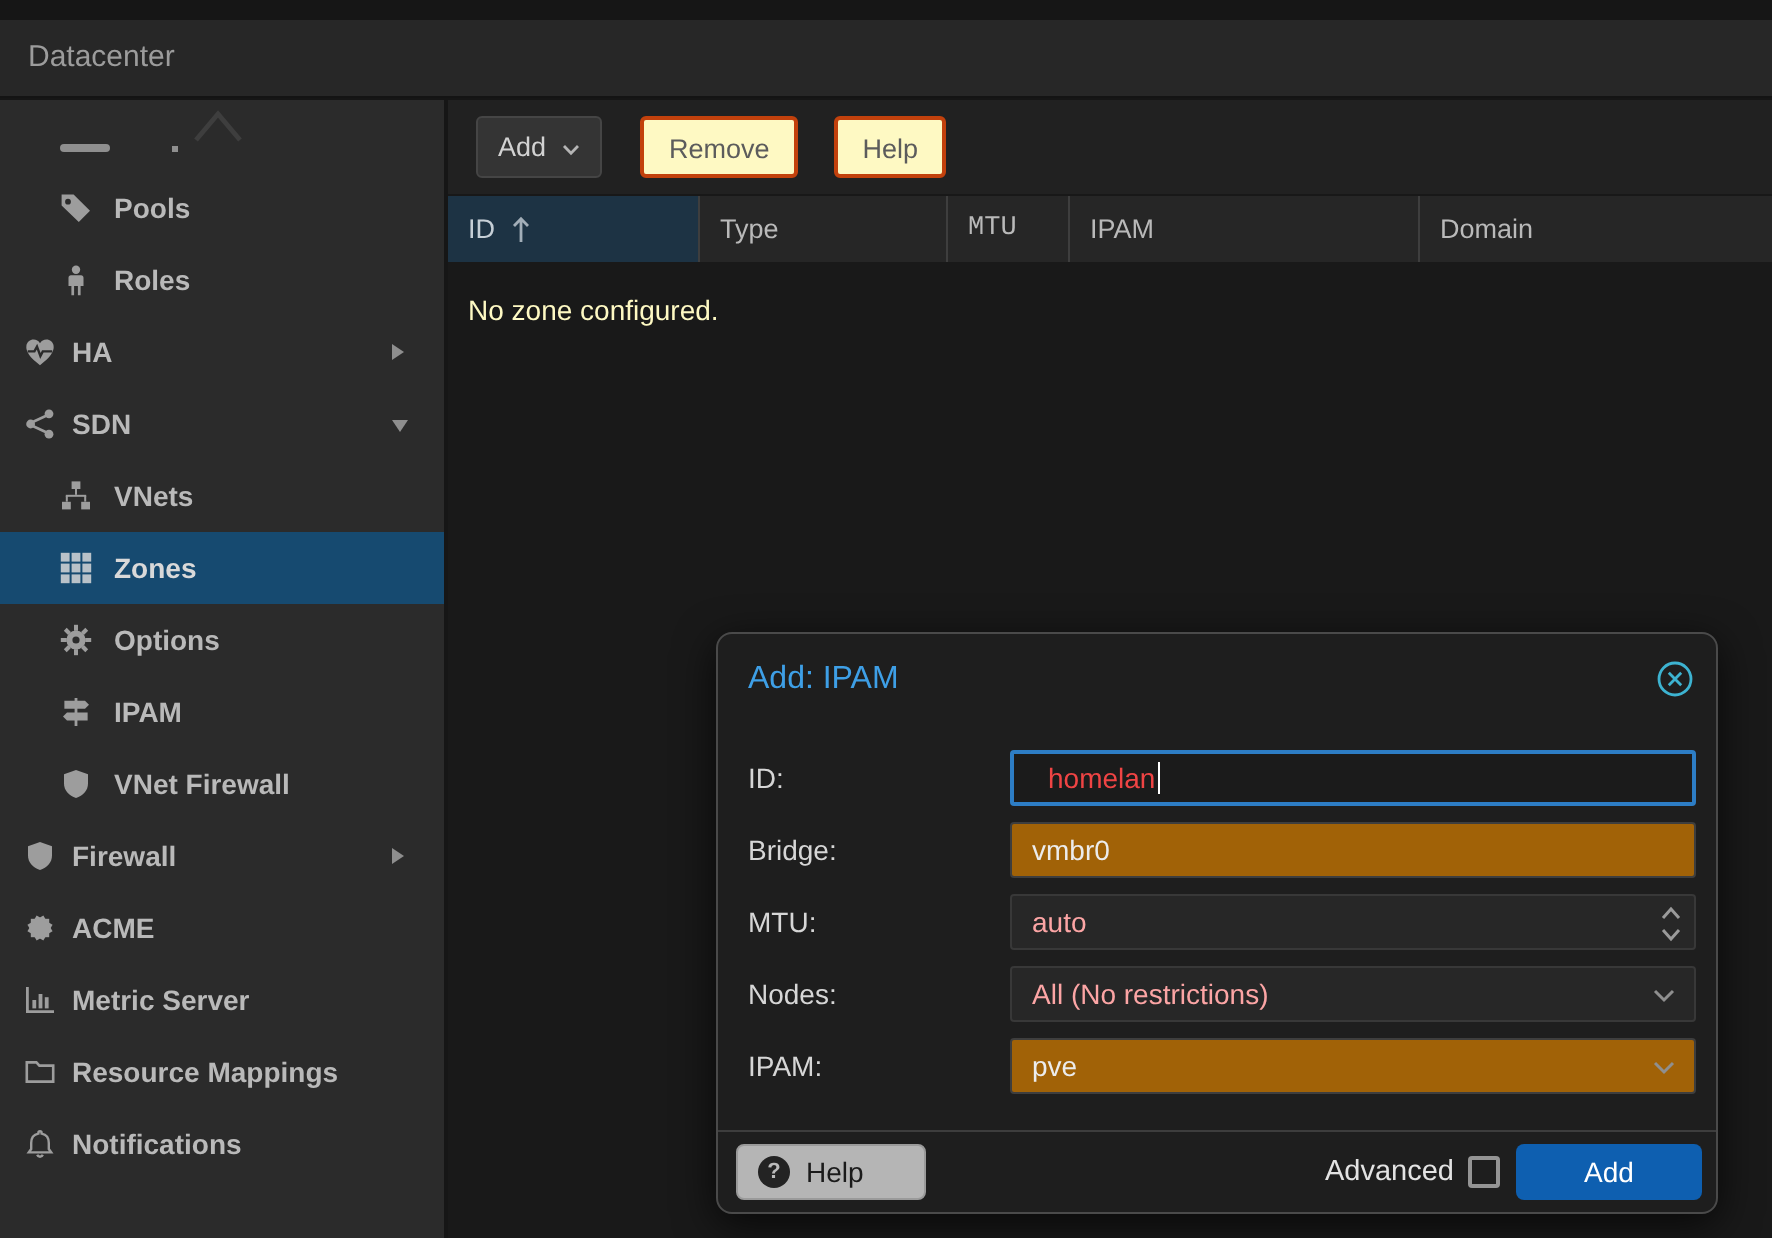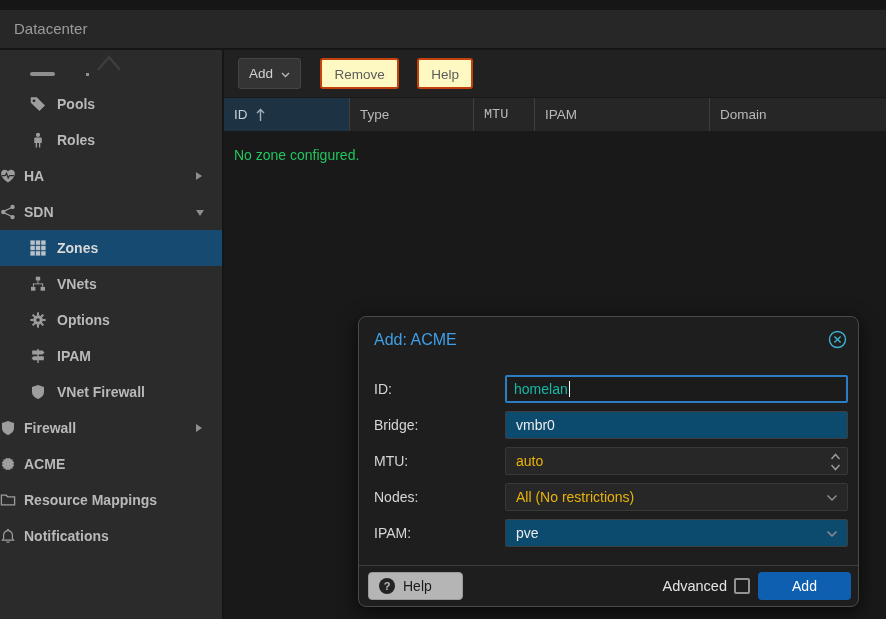--- a/index.html
+++ b/index.html
@@ -13,56 +13,56 @@
 
   
   .sidebar { position:absolute; left:0; top:40px; width:222px; height:579px; background:#2b2b2b; overflow:hidden;font-weight:bold; }
   .scrollup { position:absolute; left:96px; top:5px; }
   .p-dash { position:absolute; left:30px; top:22px; width:25px; height:4px; background:#8f8f8f; border-radius:2px; }
   .p-dot { position:absolute; left:86px; top:23px; width:3px; height:3px; background:#8f8f8f; }
   .tree { position:absolute; left:0; top:36px; width:222px; }
   .row { position:relative; height:36px; display:flex; align-items:center; color:#b9b9b9; font-size:14px; }
   .row.sel { background:#164a70; color:#d9d9d9; }
   .row .ic { width:16px; height:16px; flex:none; }
-  .row.l1 { } .row.l1 .ic { margin-right:8px; }
+  .row.l1 { padding-left:12px; } .row.l1 .ic { margin-right:8px; }
   .row.l2 { padding-left:30px; } .row.l2 .ic { margin-right:11px; }
   .caret-right { position:absolute; right:20px; top:14px; width:0; height:0;
     border-left:6px solid #8e8e8e; border-top:4px solid transparent; border-bottom:4px solid transparent; }
   .caret-down { position:absolute; right:18px; top:16px; width:0; height:0;
     border-top:6px solid #8e8e8e; border-left:4px solid transparent; border-right:4px solid transparent; }
 
   
   .main { position:absolute; left:224px; top:40px; width:662px; height:579px; background:#191919; }
   .toolbar { position:absolute; left:0; top:0; width:662px; height:47px; background:#212121; padding:8px 0 0 14px; }
   .btn { display:inline-block; height:31px; line-height:29px; border-radius:3px; font-size:13.5px; vertical-align:top; }
   .btn-add { background:#343434; border:1px solid #454545; color:#d2d2d2; padding:0 10px; margin-right:15px; }
   .btn-dis { background:#fef9c3; border:2px solid #c2410c; color:#5c5c5c; padding:0 12px; margin-right:14px; }
   .addcaret { display:inline-block; margin-left:8px; }
 
   .thead { position:absolute; left:0; top:47px; width:662px; height:34px; background:#262626; display:flex; border-top:1px solid #181818; }
   .th { border-right:1px solid #3e3e3e; color:#b9b9b9; font-size:13.5px; display:flex; align-items:center; padding-left:10px; height:100%; }
   .th-id { width:126px; background:#1d3344; color:#c6cfd6; }
   .th-type { width:124px; } .th-mtu { width:61px;font-family:Liberation Mono, monospace; } .th-ipam { width:175px; }
   .th-domain { flex:1; border-right:none; }
   .sortarrow { margin-left:8px; }
-  .empty { position:absolute; left:10px; top:95px; font-size:14px; color:#22c55e; line-height:20px; }
+  .empty { position:absolute; left:10px; top:95px; font-size:14px; color:#fef9c3; line-height:20px; }
 
   
   .modal { position:absolute; left:358px; top:306px; width:501px; height:291px; background:#1e1e1e;
     border:1px solid #4a4a4a; border-radius:8px; box-shadow:0 5px 20px rgba(0,0,0,0.7); }
   .m-title { position:absolute; left:15px; top:14px; font-size:16px; color:#3e9fe6; }
   .m-close { position:absolute; right:11px; top:13px; width:19px; height:19px; }
   .form { position:absolute; left:15px; top:58px; width:474px; }
   .frow { position:relative; height:28px; margin-bottom:8px; }
   .flabel { position:absolute; left:0; top:6px; font-size:14px; color:#d6d6d6; }
   .fctl { position:absolute; left:131px; right:0; top:0; height:28px; border-radius:2px; font-size:14px;
     display:flex; align-items:center; padding:0 10px; }
-  .fctl.normal { background:#0c4a6e; border:1px solid #3e3e3e; color:#ececec; }
-  .fctl.disabled { background:#272727; border:1px solid #383838; color:#eab308; }
-  .fctl.focused { background:#1b1b1b; border:2px solid #2d7dc5; color:#14b8a6; padding:0 7px; }
+  .fctl.normal { background:#a16207; border:1px solid #3e3e3e; color:#ececec; }
+  .fctl.disabled { background:#272727; border:1px solid #383838; color:#fca5a5; }
+  .fctl.focused { background:#1b1b1b; border:2px solid #2d7dc5; color:#ef4444; padding:0 17px; }
   .cursorbar { display:inline-block; width:1px; height:16px; background:#ffffff; margin-left:1px; vertical-align:-3px; }
   .spinner { position:absolute; right:6px; top:3px; }
   .ddchev { position:absolute; right:9px; top:10px; }
 
   .m-footer { position:absolute; left:0; right:0; bottom:0; height:41px; border-top:1px solid #3d3d3d; }
   .help-btn { position:absolute; left:9px; top:6px; width:95px; height:28px; padding:0 0 0 10px; background:#b5b5b5;
     border:1px solid #9a9a9a; border-radius:4px; color:#1b1b1b; font-size:14px; display:flex; align-items:center; }
   .help-q { width:16px; height:16px; border-radius:50%; background:#232323; color:#bbbbbb; font-size:11px;
     font-weight:bold; display:flex; align-items:center; justify-content:center; margin-right:8px; }
   .adv-label { position:absolute; right:131px; top:12px; font-size:14.5px; color:#e3e3e3; }
@@ -119,53 +119,53 @@
               <circle cx="12.5" cy="2.9" r="2.2"></circle>
               <circle cx="3.3" cy="8" r="2.2"></circle>
               <circle cx="12.5" cy="13.1" r="2.2"></circle>
             </g>
             <line x1="4.1" y1="7.1" x2="11.9" y2="3.5" stroke="#9d9d9d" stroke-width="1.3"></line>
             <line x1="4.1" y1="8.9" x2="11.9" y2="12.5" stroke="#9d9d9d" stroke-width="1.3"></line>
           </svg>
         <span>SDN</span>
         <span class="caret-down"></span>
       </div>
+      <div class="row l2">
+        <svg class="ic" viewBox="0 0 16 16">
+            <g fill="#9d9d9d">
+              <rect x="5.8" y="0.7" width="4.4" height="3.8"></rect>
+              <rect x="7.5" y="4.5" width="1" height="2.9"></rect>
+              <rect x="2.9" y="7.4" width="10.2" height="1"></rect>
+              <rect x="2.9" y="7.9" width="1" height="2.9"></rect>
+              <rect x="12.1" y="7.9" width="1" height="2.9"></rect>
+              <rect x="1" y="10.9" width="4.4" height="3.8"></rect>
+              <rect x="10.6" y="10.9" width="4.4" height="3.8"></rect>
+            </g>
+          </svg>
+        <span>VNets</span>
+      </div>
       <div class="row l2 sel">
         <svg class="ic" viewBox="0 0 16 16">
             <g fill="#b9c2c9">
               <rect x="0.4" y="0.4" width="4.4" height="4.4"></rect>
               <rect x="5.8" y="0.4" width="4.4" height="4.4"></rect>
               <rect x="11.2" y="0.4" width="4.4" height="4.4"></rect>
               <rect x="0.4" y="5.8" width="4.4" height="4.4"></rect>
               <rect x="5.8" y="5.8" width="4.4" height="4.4"></rect>
               <rect x="11.2" y="5.8" width="4.4" height="4.4"></rect>
               <rect x="0.4" y="11.2" width="4.4" height="4.4"></rect>
               <rect x="5.8" y="11.2" width="4.4" height="4.4"></rect>
               <rect x="11.2" y="11.2" width="4.4" height="4.4"></rect>
             </g>
           </svg>
         <span>Zones</span>
       </div>
       <div class="row l2">
         <svg class="ic" viewBox="0 0 16 16">
             <g fill="#9d9d9d">
-              <rect x="5.8" y="0.7" width="4.4" height="3.8"></rect>
-              <rect x="7.5" y="4.5" width="1" height="2.9"></rect>
-              <rect x="2.9" y="7.4" width="10.2" height="1"></rect>
-              <rect x="2.9" y="7.9" width="1" height="2.9"></rect>
-              <rect x="12.1" y="7.9" width="1" height="2.9"></rect>
-              <rect x="1" y="10.9" width="4.4" height="3.8"></rect>
-              <rect x="10.6" y="10.9" width="4.4" height="3.8"></rect>
-            </g>
-          </svg>
-        <span>VNets</span>
-      </div>
-      <div class="row l2">
-        <svg class="ic" viewBox="0 0 16 16">
-            <g fill="#9d9d9d">
               <path fill-rule="evenodd" d="M8 3.2a4.8 4.8 0 1 0 0 9.6 4.8 4.8 0 0 0 0-9.6zm0 3a1.8 1.8 0 1 1 0 3.6 1.8 1.8 0 0 1 0-3.6z"></path>
               <rect x="7" y="0.4" width="2" height="3"></rect>
               <rect x="7" y="12.6" width="2" height="3"></rect>
               <rect x="0.4" y="7" width="3" height="2"></rect>
               <rect x="12.6" y="7" width="3" height="2"></rect>
               <rect x="7" y="0.4" width="2" height="3" transform="rotate(45 8 8)"></rect>
               <rect x="7" y="12.6" width="2" height="3" transform="rotate(45 8 8)"></rect>
               <rect x="0.4" y="7" width="3" height="2" transform="rotate(45 8 8)"></rect>
               <rect x="12.6" y="7" width="3" height="2" transform="rotate(45 8 8)"></rect>
             </g>
@@ -200,20 +200,31 @@
             <g fill="#9d9d9d">
               <rect x="3.4" y="3.4" width="9.2" height="9.2"></rect>
               <rect x="3.4" y="3.4" width="9.2" height="9.2" transform="rotate(30 8 8)"></rect>
               <rect x="3.4" y="3.4" width="9.2" height="9.2" transform="rotate(60 8 8)"></rect>
             </g>
           </svg>
         <span>ACME</span>
       </div>
       <div class="row l1">
         <svg class="ic" viewBox="0 0 16 16">
+            <g fill="#9d9d9d">
+              <path d="M1 1.5h1.4v11.6H15v1.4H1z"></path>
+              <rect x="4.2" y="8" width="1.9" height="4.2"></rect>
+              <rect x="7.3" y="5" width="1.9" height="7.2"></rect>
+              <rect x="10.4" y="6.6" width="1.9" height="5.6"></rect>
+            </g>
+          </svg>
+        <span>Metric Server</span>
+      </div>
+      <div class="row l1">
+        <svg class="ic" viewBox="0 0 16 16">
             <path d="M1.4 12.8V3.2h4.8l1.5 1.6h6.9v8z" fill="none" stroke="#9d9d9d" stroke-width="1.3"></path>
           </svg>
         <span>Resource Mappings</span>
       </div>
       <div class="row l1">
         <svg class="ic" viewBox="0 0 16 16">
             <path d="M8 1.6c.5 0 .8.3.8.8v.4c2.3.4 3.6 2.2 3.6 4.7v3l1.2 1.7H2.4l1.2-1.7v-3c0-2.5 1.3-4.3 3.6-4.7v-.4c0-.5.3-.8.8-.8z" fill="none" stroke="#9d9d9d" stroke-width="1.2"></path>
             <path d="M6.6 13.4a1.5 1.5 0 0 0 2.8 0" fill="none" stroke="#9d9d9d" stroke-width="1.2"></path>
           </svg>
         <span>Notifications</span>
@@ -248,21 +259,21 @@
           <span>IPAM</span>
         </div>
       <div class="th th-domain">
           <span>Domain</span>
         </div>
     </div>
     <div class="empty">No zone configured.</div>
   </div>
 
   <div class="modal">
-    <div class="m-title">Add: ACME</div>
+    <div class="m-title">Add: IPAM</div>
     <div class="m-close">
       <svg width="19" height="19" viewBox="0 0 19 19">
           <circle cx="9.5" cy="9.5" r="8" fill="none" stroke="#3db3d1" stroke-width="1.4"></circle>
           <path d="M6.4 6.4l6.2 6.2M12.6 6.4l-6.2 6.2" stroke="#3db3d1" stroke-width="1.4"></path>
         </svg>
     </div>
     <div class="form">
       <div class="frow">
         <span class="flabel">ID:</span>
         <div class="fctl focused">

